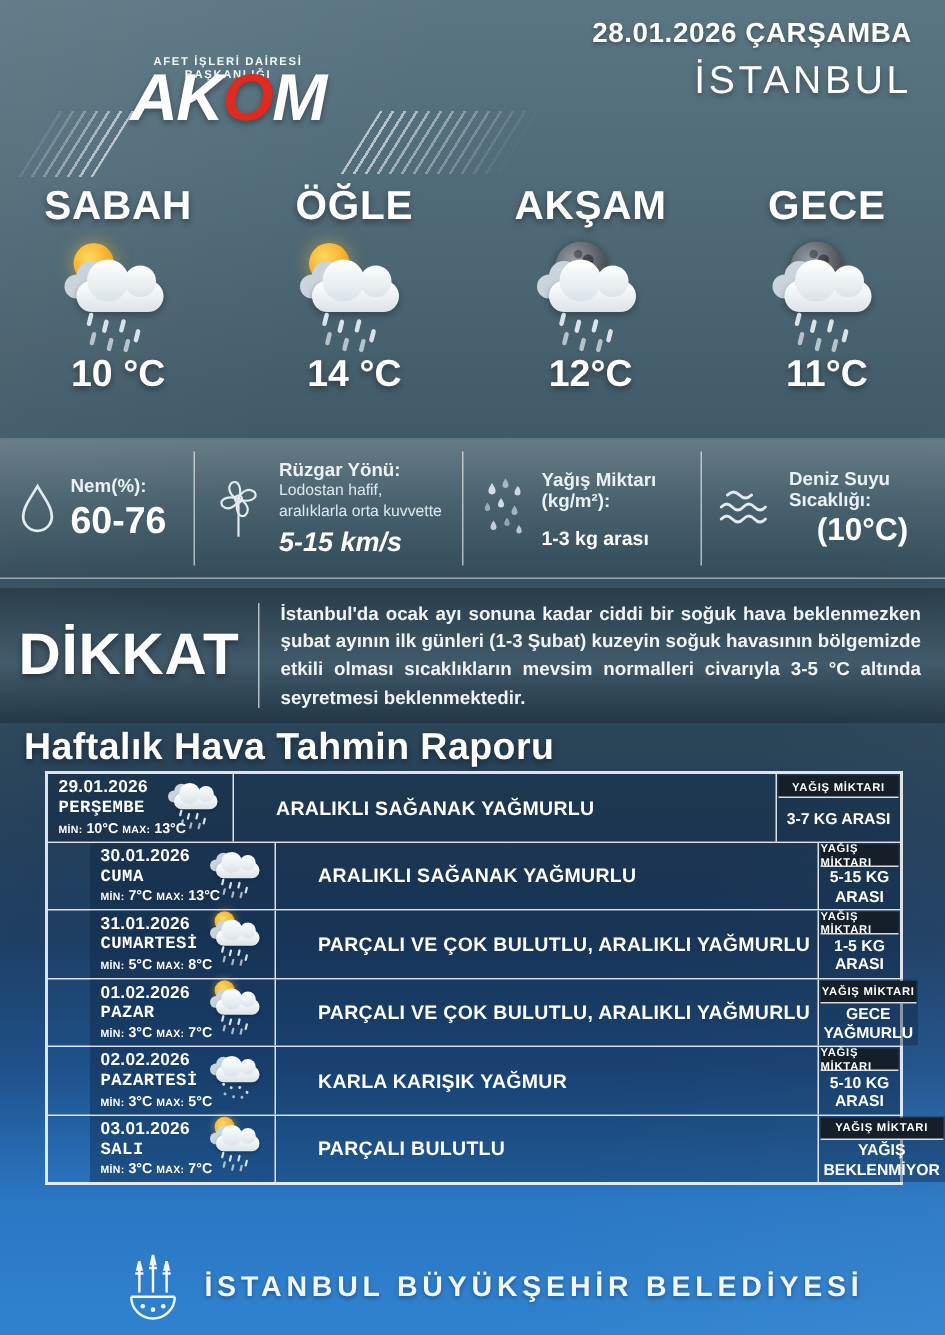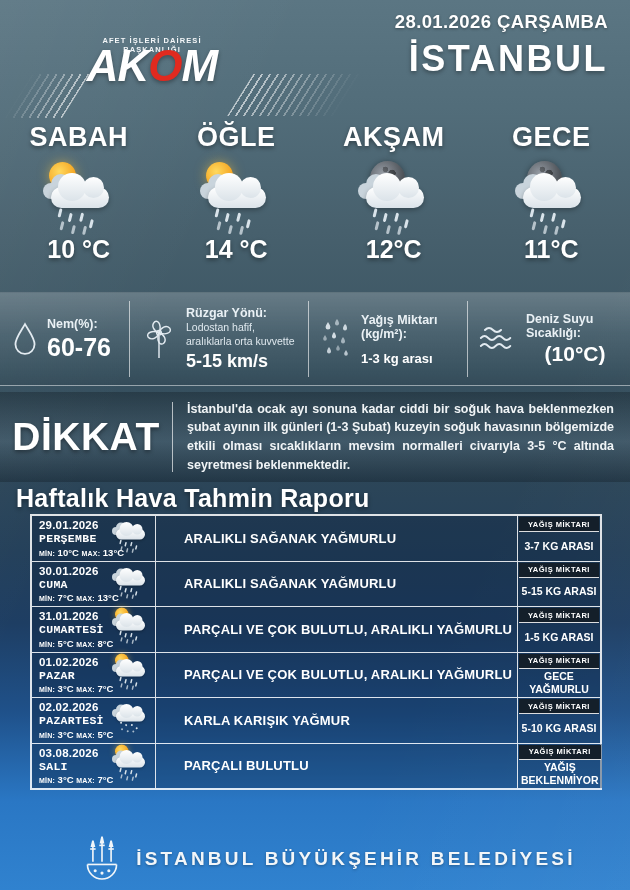--- a/index.html
+++ b/index.html
@@ -22,21 +22,21 @@
     text-shadow:0 2px 4px rgba(0,0,0,.35);}
   .akom .red-o{color:#e02a1f;}
   .streaks{position:absolute; transform:skewX(-32deg);
     background:repeating-linear-gradient(90deg, rgba(255,255,255,.6) 0 2px, transparent 2px 8px);}
   .streaks.left{left:18px; top:74px; width:58px; height:44px;
     -webkit-mask-image:linear-gradient(90deg, transparent, #000 90%); mask-image:linear-gradient(90deg, transparent, #000 90%);}
   .streaks.right{left:240px; top:74px; width:108px; height:42px;
     -webkit-mask-image:linear-gradient(90deg, #000 10%, transparent); mask-image:linear-gradient(90deg, #000 10%, transparent);}
   .hdr-date{position:absolute; right:22px; top:11px; font-size:18.5px; font-weight:800; letter-spacing:.4px;
     text-shadow:0 1px 3px rgba(0,0,0,.35);}
-  .hdr-city{position:absolute; right:22px; top:38px; font-size:36px; font-weight:700; letter-spacing:2.5px;
+  .hdr-city{position:absolute; right:22px; top:38px; font-size:26px; font-weight:400; letter-spacing:2.5px;
     text-shadow:0 2px 4px rgba(0,0,0,.35);}
 
   
   .periods{position:absolute; top:122px; left:0; right:0; display:grid; grid-template-columns:repeat(4,1fr);}
   .period{display:flex; flex-direction:column; align-items:center;}
   .p-label{font-size:27px; font-weight:800; letter-spacing:.5px; text-shadow:0 2px 4px rgba(0,0,0,.4);}
   .p-temp{font-size:25px; font-weight:800; margin-top:6px; text-shadow:0 2px 4px rgba(0,0,0,.4);}
 
   
   .wicon{position:relative; width:84px; height:68px; margin-top:8px;}
@@ -69,41 +69,41 @@
   .cond-band{position:absolute; left:0; right:0; top:292px; height:92px;
     display:grid; grid-template-columns:129px 179px 159px 163px;
     background:linear-gradient(180deg, rgba(255,255,255,.20), rgba(255,255,255,.07) 45%, rgba(0,0,0,.06));
     border-top:1px solid rgba(255,255,255,.18); border-bottom:1px solid rgba(255,255,255,.35);}
   .cond{position:relative; display:flex; align-items:center; gap:9px; padding:0 6px 0 12px;}
   .cond + .cond::before{content:''; position:absolute; left:0; top:9%; bottom:9%; width:1px; background:rgba(255,255,255,.6);}
   .cond .txt{display:flex; flex-direction:column;}
   .c-label{font-size:12.5px; font-weight:600; color:#eaf1f5;}
   .c-desc{font-size:10.5px; font-weight:500; line-height:1.3; color:#dfe8ee; margin-top:1px;}
   .c-value{font-size:25px; font-weight:700; margin-top:2px;}
-  .c-value.md{font-size:18px;}
+  .c-value.md{font-size:18px;font-style:italic;}
   .c-value.sm{font-size:13px; font-weight:600; margin-top:10px;}
   .c-value.center{text-align:center; font-size:21px;}
   .cond svg{flex:0 0 auto;}
 
   
   .warn{position:absolute; left:0; right:0; top:392px; height:90px; display:flex; align-items:center;
     background:linear-gradient(180deg, rgba(8,16,22,.30), rgba(150,170,182,.16) 55%, rgba(8,16,22,.28));}
   .warn-title{width:172px; text-align:center; font-size:39px; font-weight:900; letter-spacing:.5px;
     text-shadow:0 2px 4px rgba(0,0,0,.4);}
   .warn-sep{width:1px; height:70px; background:rgba(255,255,255,.65);}
   .warn-text{flex:1; padding:0 16px 0 14px; font-size:12.5px; font-weight:600; line-height:1.5;
     text-align:justify; color:#f0f4f6;}
 
   
   .weekly-title{position:absolute; left:16px; top:484px; font-size:25px; font-weight:800; letter-spacing:.3px;
     text-shadow:0 2px 4px rgba(0,0,0,.4);}
   .week{position:absolute; left:30px; top:514px; width:572px;
     border:2px solid rgba(255,255,255,.85); box-sizing:border-box;}
   .wrow{display:grid; grid-template-columns:124px 362px 1fr; height:44.5px;}
-  .wrow + .wrow{border-top:1.5px solid rgba(255,255,255,.85);}
+  .wrow + .wrow{border-top:1.5px solid rgba(255,255,255,.85);padding-left:28px;}
   .daycell{position:relative; padding:3px 4px 2px 7px; border-right:1.5px solid rgba(255,255,255,.85);
     background:rgba(12,35,62,.40); box-sizing:border-box;}
   .d-date{font-size:11.5px; font-weight:600; letter-spacing:.2px;}
   .d-day{font-size:11.5px; font-weight:700; letter-spacing:.3px; margin-top:1px;font-family:Liberation Mono, monospace;}
   .d-mm{position:absolute; left:7px; bottom:3px; font-size:9.5px; font-weight:800; white-space:nowrap;}
   .d-mm .lab{font-size:7px; font-weight:700; letter-spacing:.2px;}
   .wicon-sm{position:absolute; right:2px; top:0; width:44px; height:40px;}
   .wicon-sm .wicon{transform:scale(.5); transform-origin:0 0; margin-top:0;}
   .desccell{display:flex; align-items:center; padding-left:28px; border-right:1.5px solid rgba(255,255,255,.85);
     background:rgba(12,35,62,.32); font-size:13px; font-weight:800; letter-spacing:.2px; white-space:nowrap;}
@@ -345,21 +345,21 @@
       </div>
       <div class="desccell">KARLA KARIŞIK YAĞMUR</div>
       <div class="precipcell">
         <div class="pc-head">YAĞIŞ MİKTARI</div>
         <div class="pc-val">5-10 KG ARASI</div>
       </div>
     </div>
 
     <div class="wrow">
       <div class="daycell">
-        <div class="d-date">03.08.2026</div>
+        <div class="d-date">03.01.2026</div>
         <div class="d-day">SALI</div>
         <div class="d-mm"><span class="lab">MİN:</span> <span>3°C</span> <span class="lab">MAX:</span> <span>7°C</span></div>
         <div class="wicon-sm">
             <div class="wicon" data-icon="sun-cloud">
               <i class="orb"></i>
               <i class="cloudb"></i>
               <i class="cloud"></i>
               <i class="drops"></i>
             </div>
           </div>

